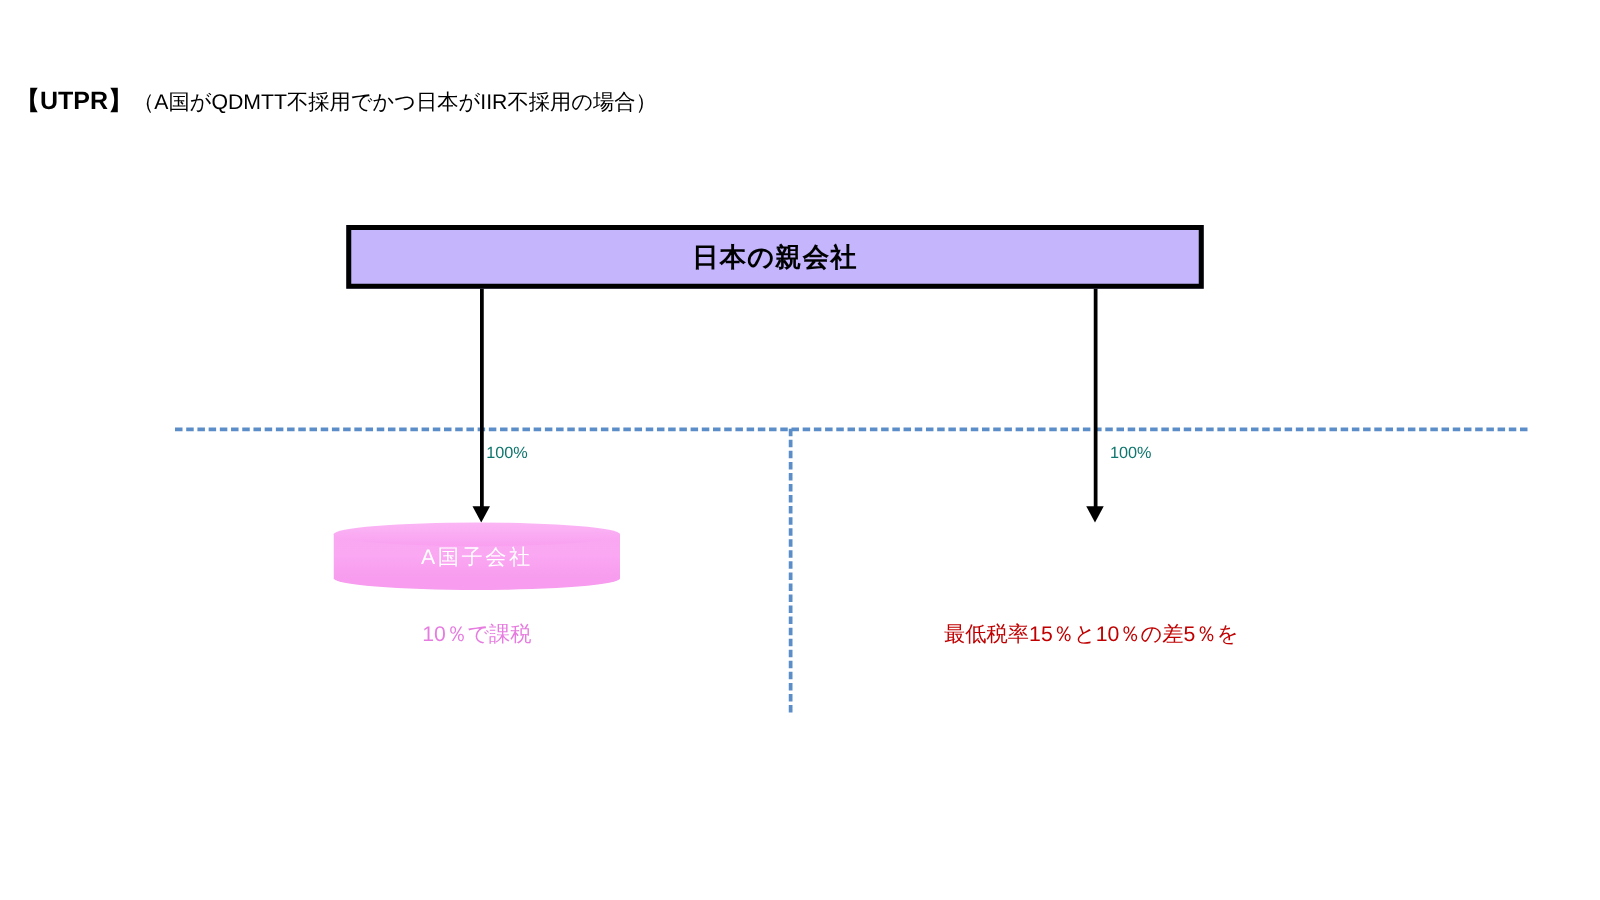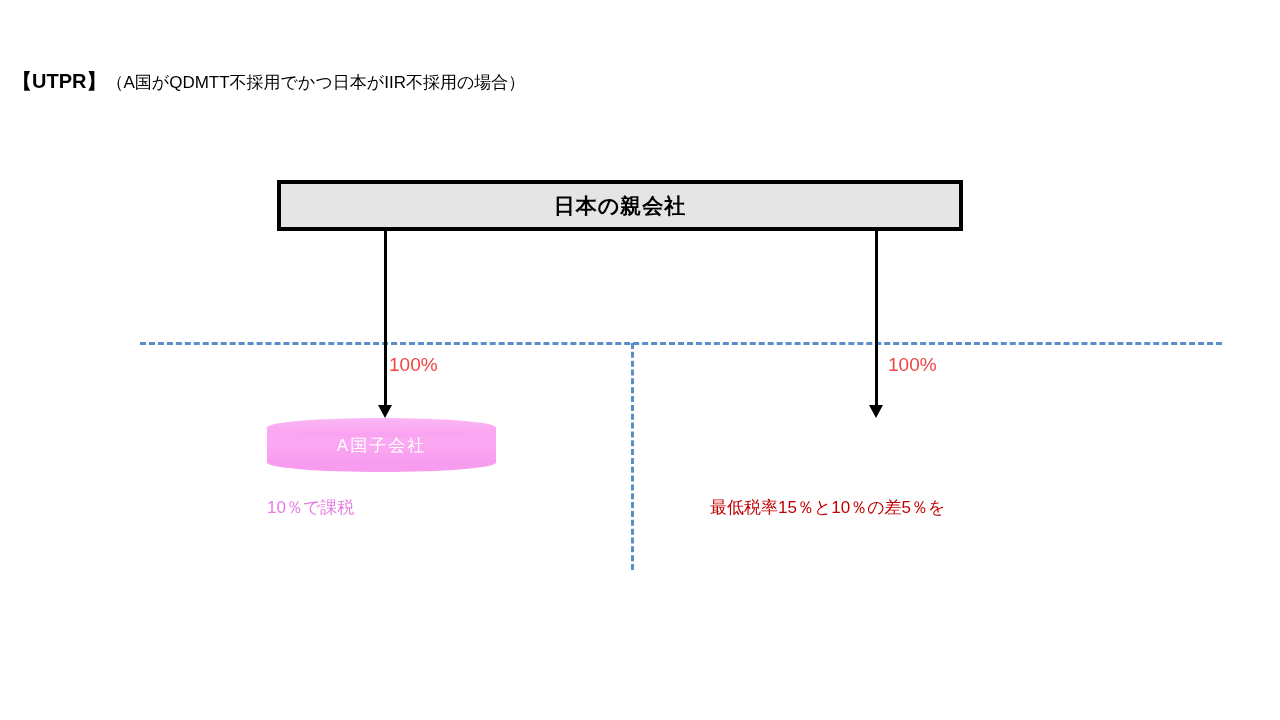--- a/index.html
+++ b/index.html
@@ -41,21 +41,21 @@
   }
 
   
   .parent-box {
     position: absolute;
     left: 277px;
     top: 137px;
     width: 686px;
     height: 51px;
     border: 4px solid #000000;
-    background: #e5e5e5;
+    background: #c4b5fd;
     box-sizing: border-box;
     display: flex;
     align-items: center;
     justify-content: center;
   }
   .parent-box .label {
     font-size: 21px;
     font-weight: bold;
     letter-spacing: 1px;
     color: #000000;
@@ -93,22 +93,22 @@
     height: 0;
     border-left: 7px solid transparent;
     border-right: 7px solid transparent;
     border-top: 13px solid #000000;
   }
   .arrow-head-left  { left: 378px; top: 362px; }
   .arrow-head-right { left: 869px; top: 362px; }
 
   .pct-label {
     position: absolute;
-    font-size: 19px;
-    color: #ef4444;
+    font-size: 13px;
+    color: #0f766e;
     white-space: nowrap;
   }
   .pct-left  { left: 389px; top: 311px; }
   .pct-right { left: 888px; top: 311px; }
 
   
   .cylinder {
     position: absolute;
     left: 267px;
     top: 375px;
@@ -172,21 +172,21 @@
   }
   .blue-box .label {
     color: #ffffff;
     font-size: 17px;
     letter-spacing: 2px;
   }
 
   
   .note {
     position: absolute;
-    text-align: left;
+    text-align: center;
     font-size: 17px;
     line-height: 25px;
     white-space: nowrap;
   }
   .note-pink {
     left: 267px;
     top: 452px;
     width: 229px;
     color: #e67ce0;
   }

